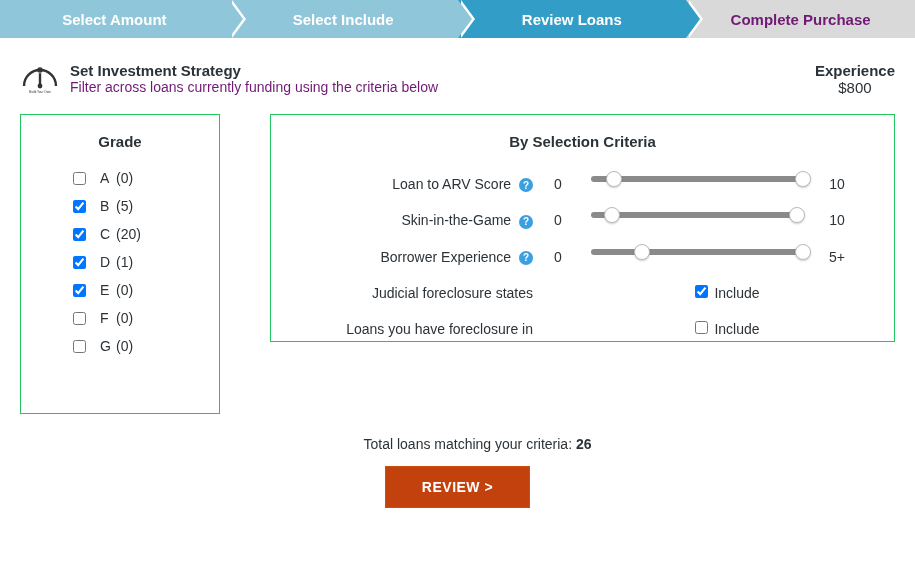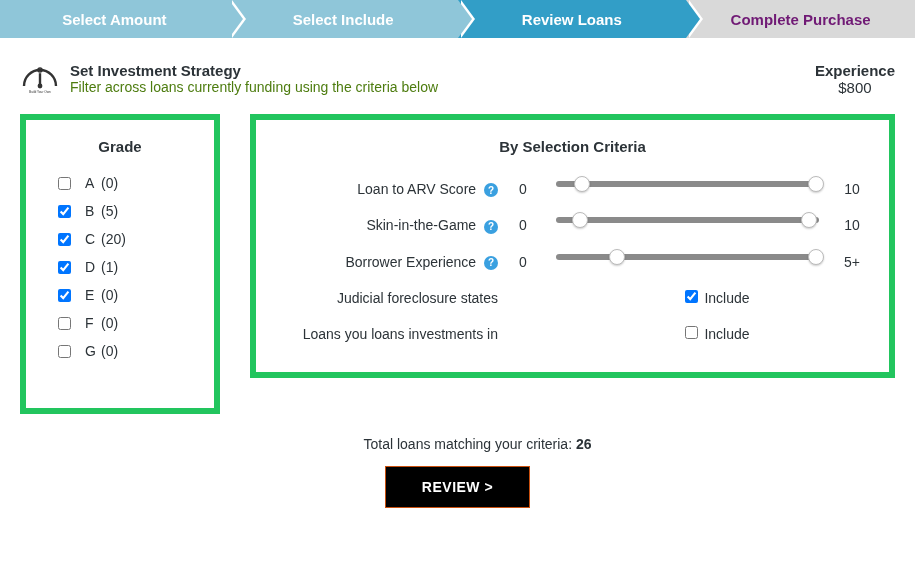--- a/index.html
+++ b/index.html
@@ -14,49 +14,49 @@
 .step.done::after { border-left-color: #8fc6d9; }
 .step.active::after { border-left-color: #329ec7; }
 .step.todo::after { border-left-color: #d9d9d9; }
 .step:last-child::after { display: none; }
 .step::before { content: ""; position: absolute; right: -17px; top: 0; border-top: 19px solid transparent; border-bottom: 19px solid transparent; border-left: 14px solid #fff; z-index: 1; }
 .step:last-child::before { display: none; }
 
 .header-row { display: flex; align-items: flex-start; padding: 0 20px 18px 20px; justify-content: space-between; }
 .gauge { width: 40px; height: 32px; margin-right: 10px; flex-shrink: 0; }
 .hdr-txt h2 { font-size: 15px; color: #2c3338; font-weight: 700; }
-.hdr-txt p { font-size: 14px; color: #4d7c0f; }
+.hdr-txt p { font-size: 14px; color: #701a75; }
 .invest-box { margin-left: auto; text-align: center; }
 .invest-box .lbl { font-size: 15px; font-weight: 700; color: #2c3338; }
 .invest-box .amt { font-size: 15px; color: #2c3338; }
 
 .panels { display: flex; gap: 30px; padding: 0 20px; }
-.card { border: 6px solid #22c55e; padding: 18px 12px; }
+.card { border: 1px solid #22c55e; padding: 18px 32px; }
 .grade-card { width: 200px; height: 300px; }
 .grade-card h3 { text-align: center; font-size: 15px; font-weight: 700; color: #2c3338; margin-bottom: 20px; }
 .grades { list-style: none; padding-left: 20px; }
 .grades li { display: flex; align-items: center; margin-bottom: 12px; font-size: 14px; color: #2c3338; }
 .grades input { margin-right: 14px; }
 .grades .gl { display: inline-block; width: 16px; }
-.crit-card { flex: 1; height: 264px; }
+.crit-card { flex: 1; height: 228px; margin-left: 20px; }
 .crit-card h3 { text-align: center; font-size: 15px; font-weight: 700; color: #2c3338; margin-bottom: 26px; }
 
 .crit-row { display: flex; align-items: flex-start; margin-bottom: 20px; }
 .crit-lbl { width: 230px; text-align: right; font-size: 14px; color: #2c3338; }
 .help { display: inline-flex; width: 14px; height: 14px; border-radius: 50%; background: #3aa0e0; color: #fff; font-size: 10px; font-weight: 700; align-items: center; justify-content: center; margin-left: 4px; vertical-align: middle; }
 .val { width: 50px; text-align: center; font-size: 14px; color: #2c3338; }
 .slider { flex: 1; position: relative; height: 6px; background: #8a8a8a; border-radius: 3px; margin: 0 8px; }
 .slider .thumb { position: absolute; width: 16px; height: 16px; background: #fff; border: 1px solid #bbb; border-radius: 50%; top: -5px; box-shadow: 0 1px 2px rgba(0,0,0,.2); }
 .chk-area { flex: 1; text-align: center; font-size: 14px; color: #2c3338; padding-left: 60px; }
 .chk-area input { margin-right: 6px; }
 
 .footer { text-align: center; padding-top: 22px; }
 .footer p { font-size: 14px; color: #2c3338; margin-bottom: 14px; padding-left: 40px; }
 .footer p b { font-weight: 700; }
-.review-btn { background: #000000; color: #fff; border: 1px solid #c9500f; padding: 12px 36px; font-size: 14px; font-weight: 700; letter-spacing: .5px; cursor: pointer; }
+.review-btn { background: #c2410c; color: #fff; border: 1px solid #c9500f; padding: 12px 36px; font-size: 14px; font-weight: 700; letter-spacing: .5px; cursor: pointer; }
 </style>
 </head>
 <body>
 
 <div class="steps">
   <div class="step done">Select Amount</div>
   <div class="step done">Select Include</div>
   <div class="step active">Review Loans</div>
   <div class="step todo">Complete Purchase</div>
 </div>
@@ -152,21 +152,21 @@
     </div>
     <div class="val">5+</div>
         </div>
       </div>
     <div id="checks">
         <div class="crit-row">
           <div class="crit-lbl">Judicial foreclosure states</div>
     <div class="chk-area"><label><input type="checkbox" checked="" style="">Include</label></div>
         </div>
         <div class="crit-row">
-          <div class="crit-lbl">Loans you loans investments in</div>
+          <div class="crit-lbl">Loans you have foreclosure in</div>
     <div class="chk-area"><label><input type="checkbox" style="">Include</label></div>
         </div>
       </div>
   </div>
 </div>
 
 <div class="footer">
   <p>
     <span>Total loans matching your criteria: </span><b>26</b>
   </p>

